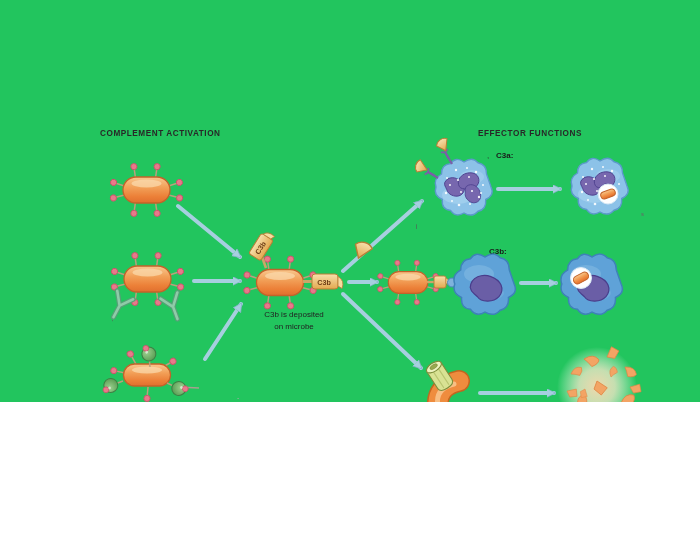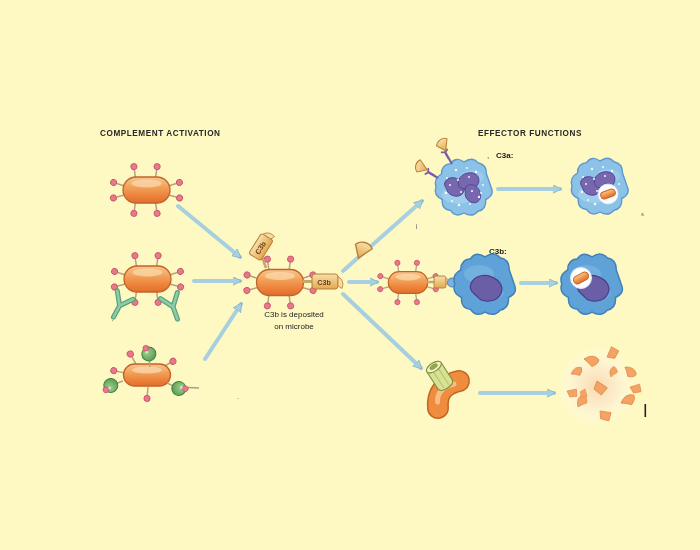--- a/index.html
+++ b/index.html
@@ -1,16 +1,16 @@
 <!DOCTYPE html>
 <html><head>
 <meta charset="utf-8">
 <style>
   html,body{margin:0;padding:0;background:#ffffff;}
-  #stage{position:relative;width:700px;height:550px;background:#fef9c3;overflow:hidden;
+  #stage{position:relative;width:700px;height:402px;background:#22c55e;overflow:hidden;
          font-family:"Liberation Sans", sans-serif;}
   svg{position:absolute;left:0;top:0;}
   text{font-family:"Liberation Sans", sans-serif;}
   .title{font-size:8.2px;font-weight:bold;fill:#282828;letter-spacing:.55px;}
   .lbl{font-size:8px;font-weight:bold;fill:#1a1a1a;}
   .cap{font-size:8px;fill:#222;}
   .tagtxt{font-size:7.2px;font-weight:bold;fill:#6E3E16;}
   .artifact{fill:#555;}
 </style>
 </head>

